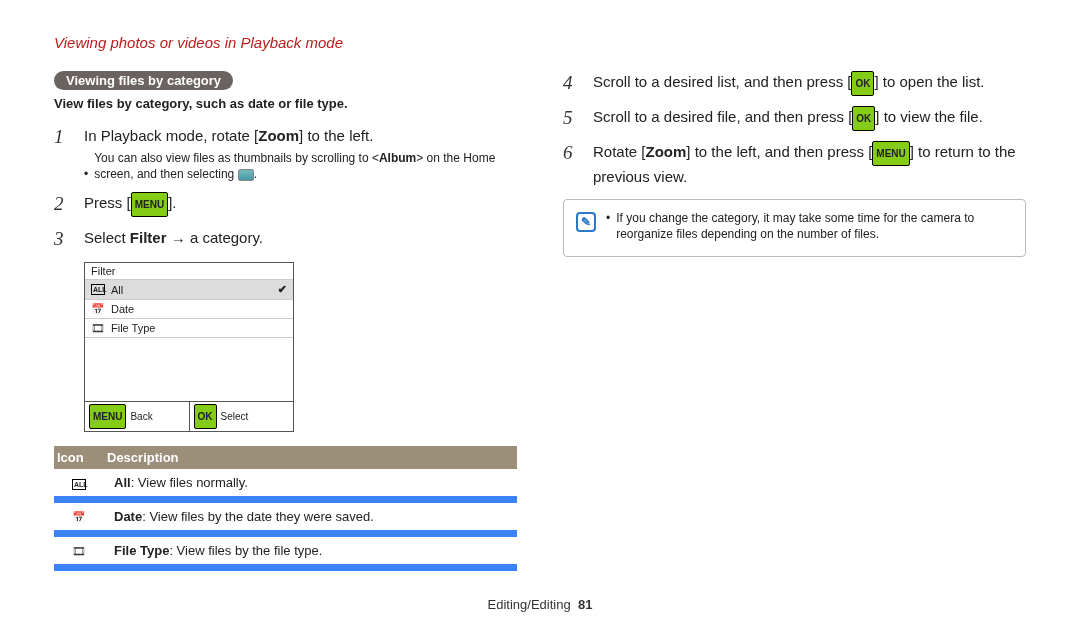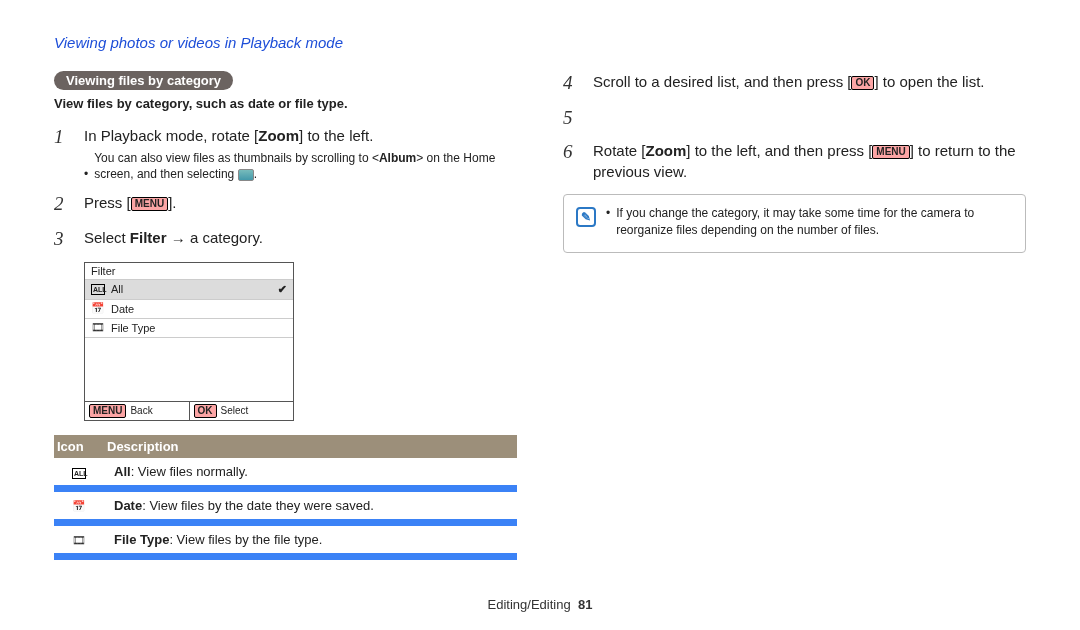--- a/index.html
+++ b/index.html
@@ -7,21 +7,21 @@
     width: 1080px;
     height: 630px;
     background: #fff;
     font-family: "Segoe UI", Arial, sans-serif;
     color: #222;
     position: relative;
     padding: 34px 54px 0 54px;
   }
   .page-title {
     font-size: 15px;
-    color: #1d4ed8;
+    color: #b91c1c;
     font-style: italic;
     margin-bottom: 20px;
   }
   .columns { display: flex; gap: 46px; }
   .col { flex: 1; }
   .section-label {
     display: inline-block;
     background: #6b6360;
     color: #fff;
     font-weight: 600;
@@ -58,26 +58,26 @@
   }
   .sub-bullet::before { content: "•"; }
   .btn-box {
     display: inline-flex;
     align-items: center;
     border: 1px solid #000;
     border-radius: 2px;
     padding: 0 3px;
     font-size: 10px;
     font-weight: 700;
-    height: 14px;
+    height: 25px;
     line-height: 12px;
     vertical-align: middle;
     font-family: Arial, sans-serif;
     font-style: normal;
-    background: #fca5a5;
+    background: #84cc16;
   }
   b { font-weight: 700; }
   .arrow { font-family: Arial; }
 
   
   .lcd {
     width: 210px;
     border: 1px solid #555;
     background: #fff;
     font-size: 11px;
@@ -273,20 +273,23 @@
   <div class="col">
     <div class="steps">
       <div class="step">
         <div class="step-num">4</div>
         <div class="step-body">
           <span>Scroll to a desired list, and then press [</span><span class="btn-box">OK</span><span>] to open the list.</span>
         </div>
       </div>
       <div class="step">
         <div class="step-num">5</div>
+        <div class="step-body">
+          <span>Scroll to a desired file, and then press [</span><span class="btn-box">OK</span><span>] to view the file.</span>
+        </div>
       </div>
       <div class="step">
         <div class="step-num">6</div>
         <div class="step-body">
           <span>Rotate [</span><b>Zoom</b><span>] to the left, and then press [</span><span class="btn-box">MENU</span><span>] to return to the previous view.</span>
         </div>
       </div>
     </div>
 
     <div class="note-box">

